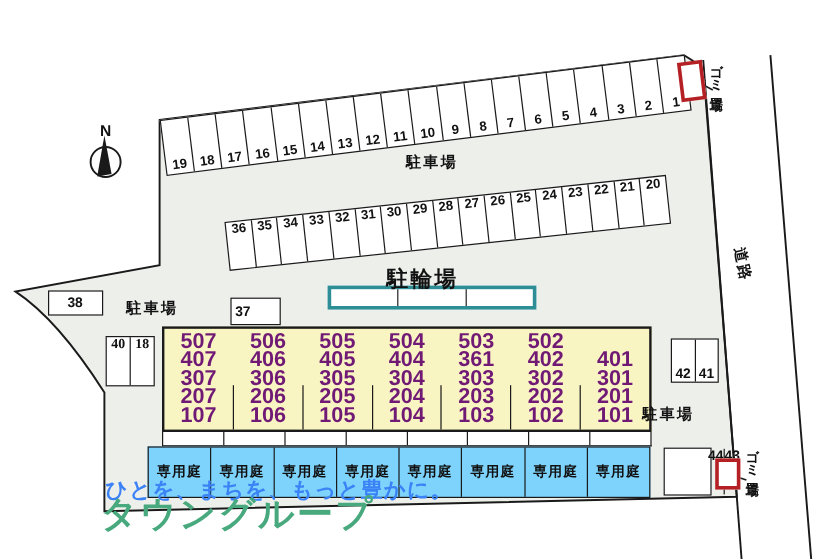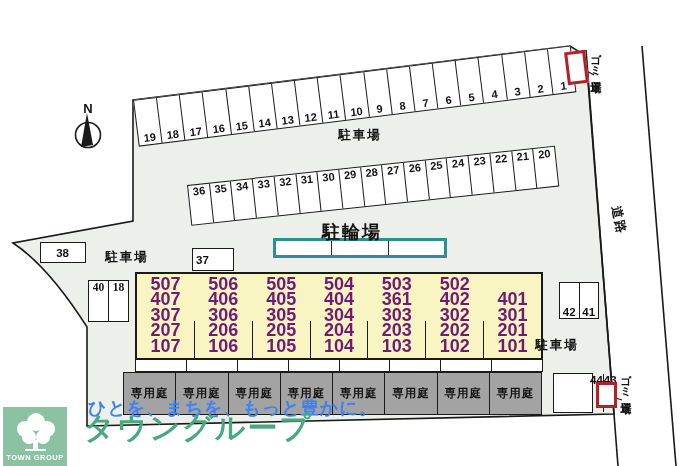--- a/index.html
+++ b/index.html
@@ -47,21 +47,21 @@
   #building{position:absolute;left:135px;top:272px;width:408px;height:88px;background:#f9f5c3;
         border:2px solid #1a1a1a;display:flex;box-sizing:border-box;z-index:2;}
   .bcol{flex:1;border-right:1.5px solid #1a1a1a;display:flex;flex-direction:column;
         justify-content:flex-end;align-items:center;padding-bottom:4px;
         font-size:18px;font-weight:600;line-height:15.5px;color:#701a75;margin-top:47px;}
   .bcol:last-child{border-right:none;}
   #entry-row{position:absolute;left:135px;top:360px;width:408px;height:12px;background:#fff;
         border:1.5px solid #1a1a1a;border-top:none;display:flex;box-sizing:border-box;z-index:2;}
   .ecol{flex:1;border-right:1.5px solid #1a1a1a;}
   .ecol:last-child{border-right:none;}
-  #garden-row{position:absolute;left:123px;top:372px;width:419px;height:43px;background:#a3a3a3;
+  #garden-row{position:absolute;left:123px;top:372px;width:419px;height:43px;background:#7dd3fc;
         border:1.5px solid #1a1a1a;display:flex;box-sizing:border-box;z-index:2;}
   #garden-row .gcell{flex:1;border-right:1.5px solid #1a1a1a;display:flex;align-items:center;
         justify-content:center;font-size:11.5px;font-weight:600;letter-spacing:1px;}
   #garden-row .gcell:last-child{border-right:none;}
 
   
   .lbl{position:absolute;font-size:12.5px;font-weight:700;letter-spacing:2px;z-index:4;white-space:nowrap;}
   #lbl-parking-top{left:315px;top:127px;width:90px;text-align:center;}
   #lbl-parking-left{left:82px;top:249px;width:90px;text-align:center;}
   #lbl-parking-right{left:512px;top:337px;width:90px;text-align:center;}
@@ -250,30 +250,16 @@
 
   <div id="lbl-parking-top" class="lbl">駐車場</div>
   <div id="lbl-parking-left" class="lbl">駐車場</div>
   <div id="lbl-parking-right" class="lbl">駐車場</div>
   <div id="lbl-bike" class="lbl">駐輪場</div>
   <div id="lbl-road" class="lbl">道路</div>
   <div id="lbl-garbage-1" class="vtext">ゴミ置場</div>
   <div id="lbl-garbage-2" class="vtext">ゴミ置場</div>
   <div id="lbl-north">N</div>
 
-  <div id="logo-block">
-    <svg width="64" height="59" viewBox="0 0 64 59">
-      <g fill="#ffffff">
-        <circle cx="22" cy="22" r="8"></circle>
-        <circle cx="33" cy="15" r="9"></circle>
-        <circle cx="44" cy="22" r="8"></circle>
-        <circle cx="26" cy="30" r="7"></circle>
-        <circle cx="40" cy="30" r="7"></circle>
-        <rect x="30" y="33" width="5" height="11"></rect>
-        <rect x="22" y="42" width="21" height="2"></rect>
-      </g>
-    </svg>
-    <div id="logo-brand-en">TOWN GROUP</div>
-  </div>
   <div id="slogan">ひとを、まちを、もっと豊かに。</div>
   <div id="brand-name">タウングループ</div>
 
 </div>
 
 </body></html>

